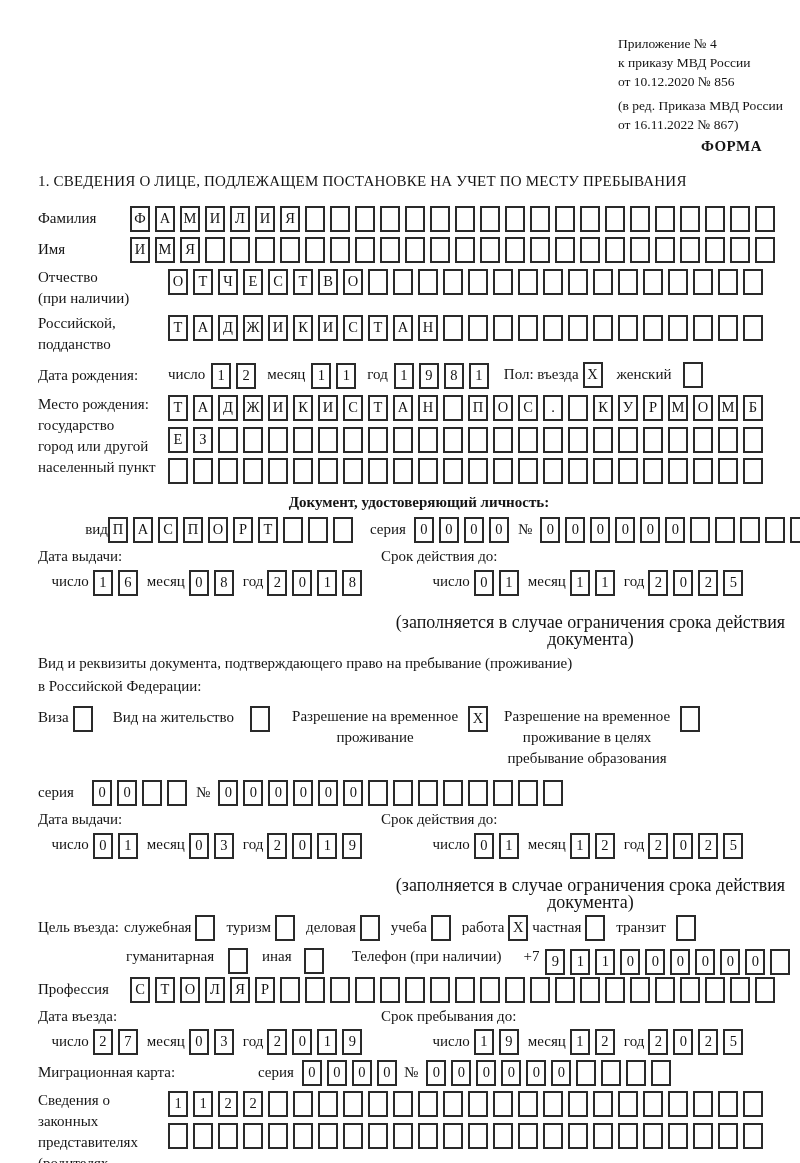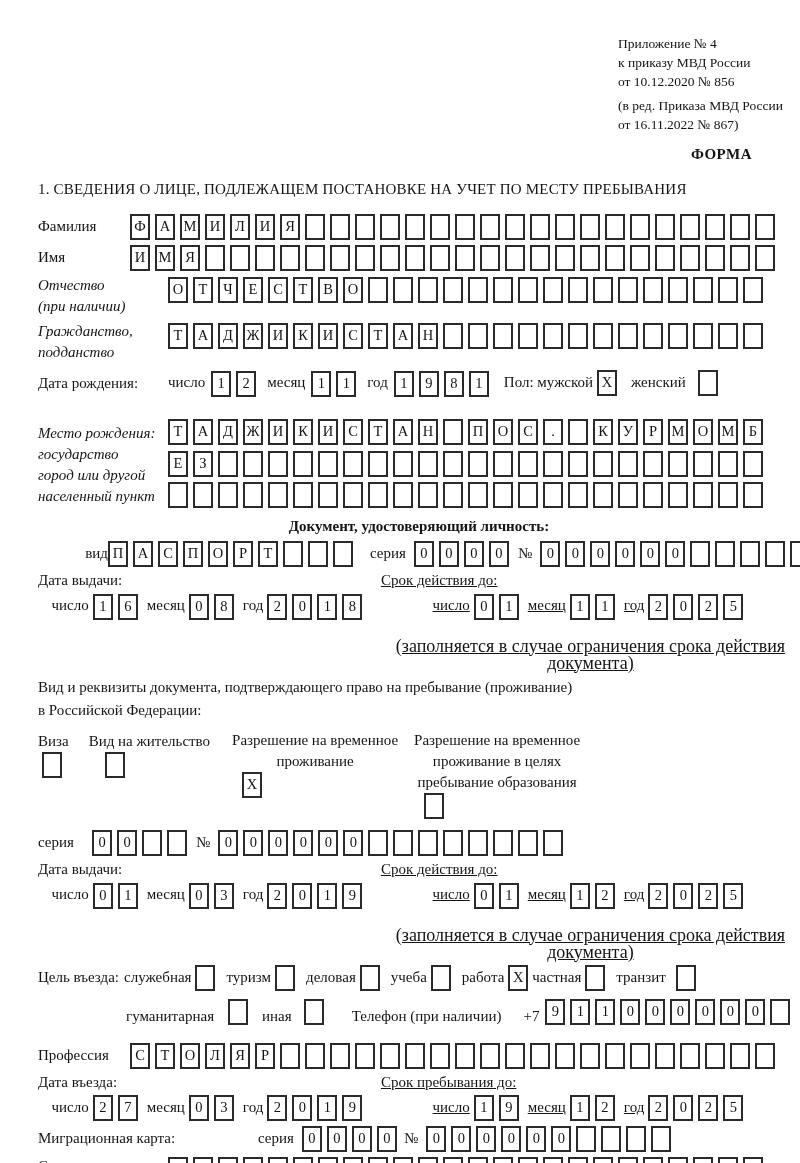--- a/index.html
+++ b/index.html
@@ -3,58 +3,58 @@
 <meta charset="utf-8">
 <style>
   html,body{margin:0;padding:0;background:#fff;}
   body{width:800px;height:1163px;overflow:hidden;color:#141414;
        font-family:"Liberation Serif","DejaVu Serif",serif;font-size:15px;}
   .page{box-sizing:border-box;width:800px;height:1163px;padding:34px 0 0 38px;}
 
   
   .hdr{width:195px;margin-left:580px;line-height:19px;font-size:13.5px;}
   .hdr .gap{margin-top:5px;}
-  .forma{font-weight:bold;text-align:right;padding-right:48px;margin-top:12px;font-size:15px;letter-spacing:.5px;}
+  .forma{font-weight:bold;text-align:right;padding-right:38px;margin-top:4px;font-size:15px;letter-spacing:.5px;}
 
   
   .title{text-align:center;font-weight:bold;font-size:16px;line-height:23px;margin:16px 30px 0 0;}
   .uline{display:inline-block;width:55px;border-bottom:2px solid #3a3a3a;height:14px;margin-left:10px;}
   .sec-head{font-weight:normal;font-size:15px;margin:18px 0 14px 0;letter-spacing:.2px;}
 
   
   .cells{display:inline-block;white-space:nowrap;line-height:26px;}
   .cell{display:inline-block;box-sizing:border-box;width:20px;height:26px;border:2px solid #2a2a2a;
         margin-right:5px;text-align:center;font-size:14.5px;line-height:21px;vertical-align:middle;background:#fff;}
   .cell.checkbox{margin:0 0 0 4px;}
 
   .row{display:flex;align-items:center;margin-bottom:4px;}
   .row.top{align-items:flex-start;}
   .lbl{flex:none;line-height:22px;}
-  .w92{width:92px;} .w130{width:130px;font-style:italic;}
+  .w92{width:92px;} .w130{width:130px;}
   .stack div{line-height:21px;}
 
   .dlbl{margin:0 2px;}
   .date-row{display:flex;align-items:center;justify-content:center;margin-top:2px;}
   .date-row .cells{margin:0 2px;}
   .date-section{display:flex;margin:4px 0 2px 0;}
-  .half-l{width:45%;} .half-r{width:55%;text-decoration:underline;}
+  .half-l{width:45%;} .half-r{width:55%;}
   .date-heading{text-align:left;line-height:19px;}
   .note{font-size:18px;text-align:center;line-height:17px;margin-top:18px;}
 
   .center-heading{text-align:center;font-weight:bold;margin:6px 0 4px 0;}
   .checkline{display:flex;align-items:flex-start;margin:8px 0 10px 0;}
-  .checkline .opt{display:flex;align-items:flex-start;margin-right:16px;flex-direction:column;}
+  .checkline .opt{display:flex;align-items:flex-start;margin-right:16px;}
   .opt .txt{line-height:22px;text-align:center;}
   .opt .txt div{line-height:21px;}
 
   .purpose-row{display:flex;align-items:center;margin-bottom:7px;flex-wrap:nowrap;}
   .purpose-row .plbl{margin-left:11px;}
   .purpose-row .plbl.first{margin-left:0;}
 
-  .phone-row{display:flex;align-items:flex-end;margin-bottom:16px;}
+  .phone-row{display:flex;align-items:flex-start;margin-bottom:0;}
 
   .legal{display:flex;align-items:flex-start;margin-top:4px;}
   .legal .lblcol{width:130px;}
   .legal .lblcol div{line-height:21px;}
   .legal .cellrows .row{margin-bottom:4px;}
 </style>
 </head>
 <body>
 
 <div class="page">
@@ -85,41 +85,41 @@
   <div class="row top">
     <span class="lbl w130 stack">
       <div>Отчество</div>
       <div>(при наличии)</div>
     </span>
     <span class="cells"><span class="cell">О</span><span class="cell">Т</span><span class="cell">Ч</span><span class="cell">Е</span><span class="cell">С</span><span class="cell">Т</span><span class="cell">В</span><span class="cell">О</span><span class="cell"></span><span class="cell"></span><span class="cell"></span><span class="cell"></span><span class="cell"></span><span class="cell"></span><span class="cell"></span><span class="cell"></span><span class="cell"></span><span class="cell"></span><span class="cell"></span><span class="cell"></span><span class="cell"></span><span class="cell"></span><span class="cell"></span><span class="cell"></span></span>
   </div>
 
   <div class="row top">
     <span class="lbl w130 stack">
-      <div>Гражданство,</div>
+      <div>Российской,</div>
       <div>подданство</div>
     </span>
     <span class="cells"><span class="cell">Т</span><span class="cell">А</span><span class="cell">Д</span><span class="cell">Ж</span><span class="cell">И</span><span class="cell">К</span><span class="cell">И</span><span class="cell">С</span><span class="cell">Т</span><span class="cell">А</span><span class="cell">Н</span><span class="cell"></span><span class="cell"></span><span class="cell"></span><span class="cell"></span><span class="cell"></span><span class="cell"></span><span class="cell"></span><span class="cell"></span><span class="cell"></span><span class="cell"></span><span class="cell"></span><span class="cell"></span><span class="cell"></span></span>
   </div>
 
   <div class="row" style="margin-top:6px;">
     <span class="lbl" style="width:128px;">Дата рождения:</span>
     <span class="dlbl">число</span>
     <span class="cells" style="margin:0 4px;"><span class="cell">1</span><span class="cell">2</span></span>
     <span class="dlbl">месяц</span>
     <span class="cells" style="margin:0 4px;"><span class="cell">1</span><span class="cell">1</span></span>
     <span class="dlbl">год</span>
     <span class="cells" style="margin:0 4px;"><span class="cell">1</span><span class="cell">9</span><span class="cell">8</span><span class="cell">1</span></span>
-    <span style="margin-left:6px;">Пол: мужской</span>
+    <span style="margin-left:6px;">Пол: въезда</span>
     <span class="cell checkbox">X</span>
     <span style="margin-left:14px;">женский</span>
     <span class="cell checkbox" style="margin-left:12px;"></span>
   </div>
 
-  <div class="row top" style="margin-top:21px;align-items:center;">
+  <div class="row top" style="margin-top:5px;">
     <span class="lbl w130 stack">
       <div>Место рождения:</div>
       <div>государство</div>
       <div>город или другой</div>
       <div>населенный пункт</div>
     </span>
     <span>
       <div class="row">
         <span class="cells"><span class="cell">Т</span><span class="cell">А</span><span class="cell">Д</span><span class="cell">Ж</span><span class="cell">И</span><span class="cell">К</span><span class="cell">И</span><span class="cell">С</span><span class="cell">Т</span><span class="cell">А</span><span class="cell">Н</span><span class="cell"></span><span class="cell">П</span><span class="cell">О</span><span class="cell">С</span><span class="cell">.</span><span class="cell"></span><span class="cell">К</span><span class="cell">У</span><span class="cell">Р</span><span class="cell">М</span><span class="cell">О</span><span class="cell">М</span><span class="cell">Б</span></span>
       </div>

